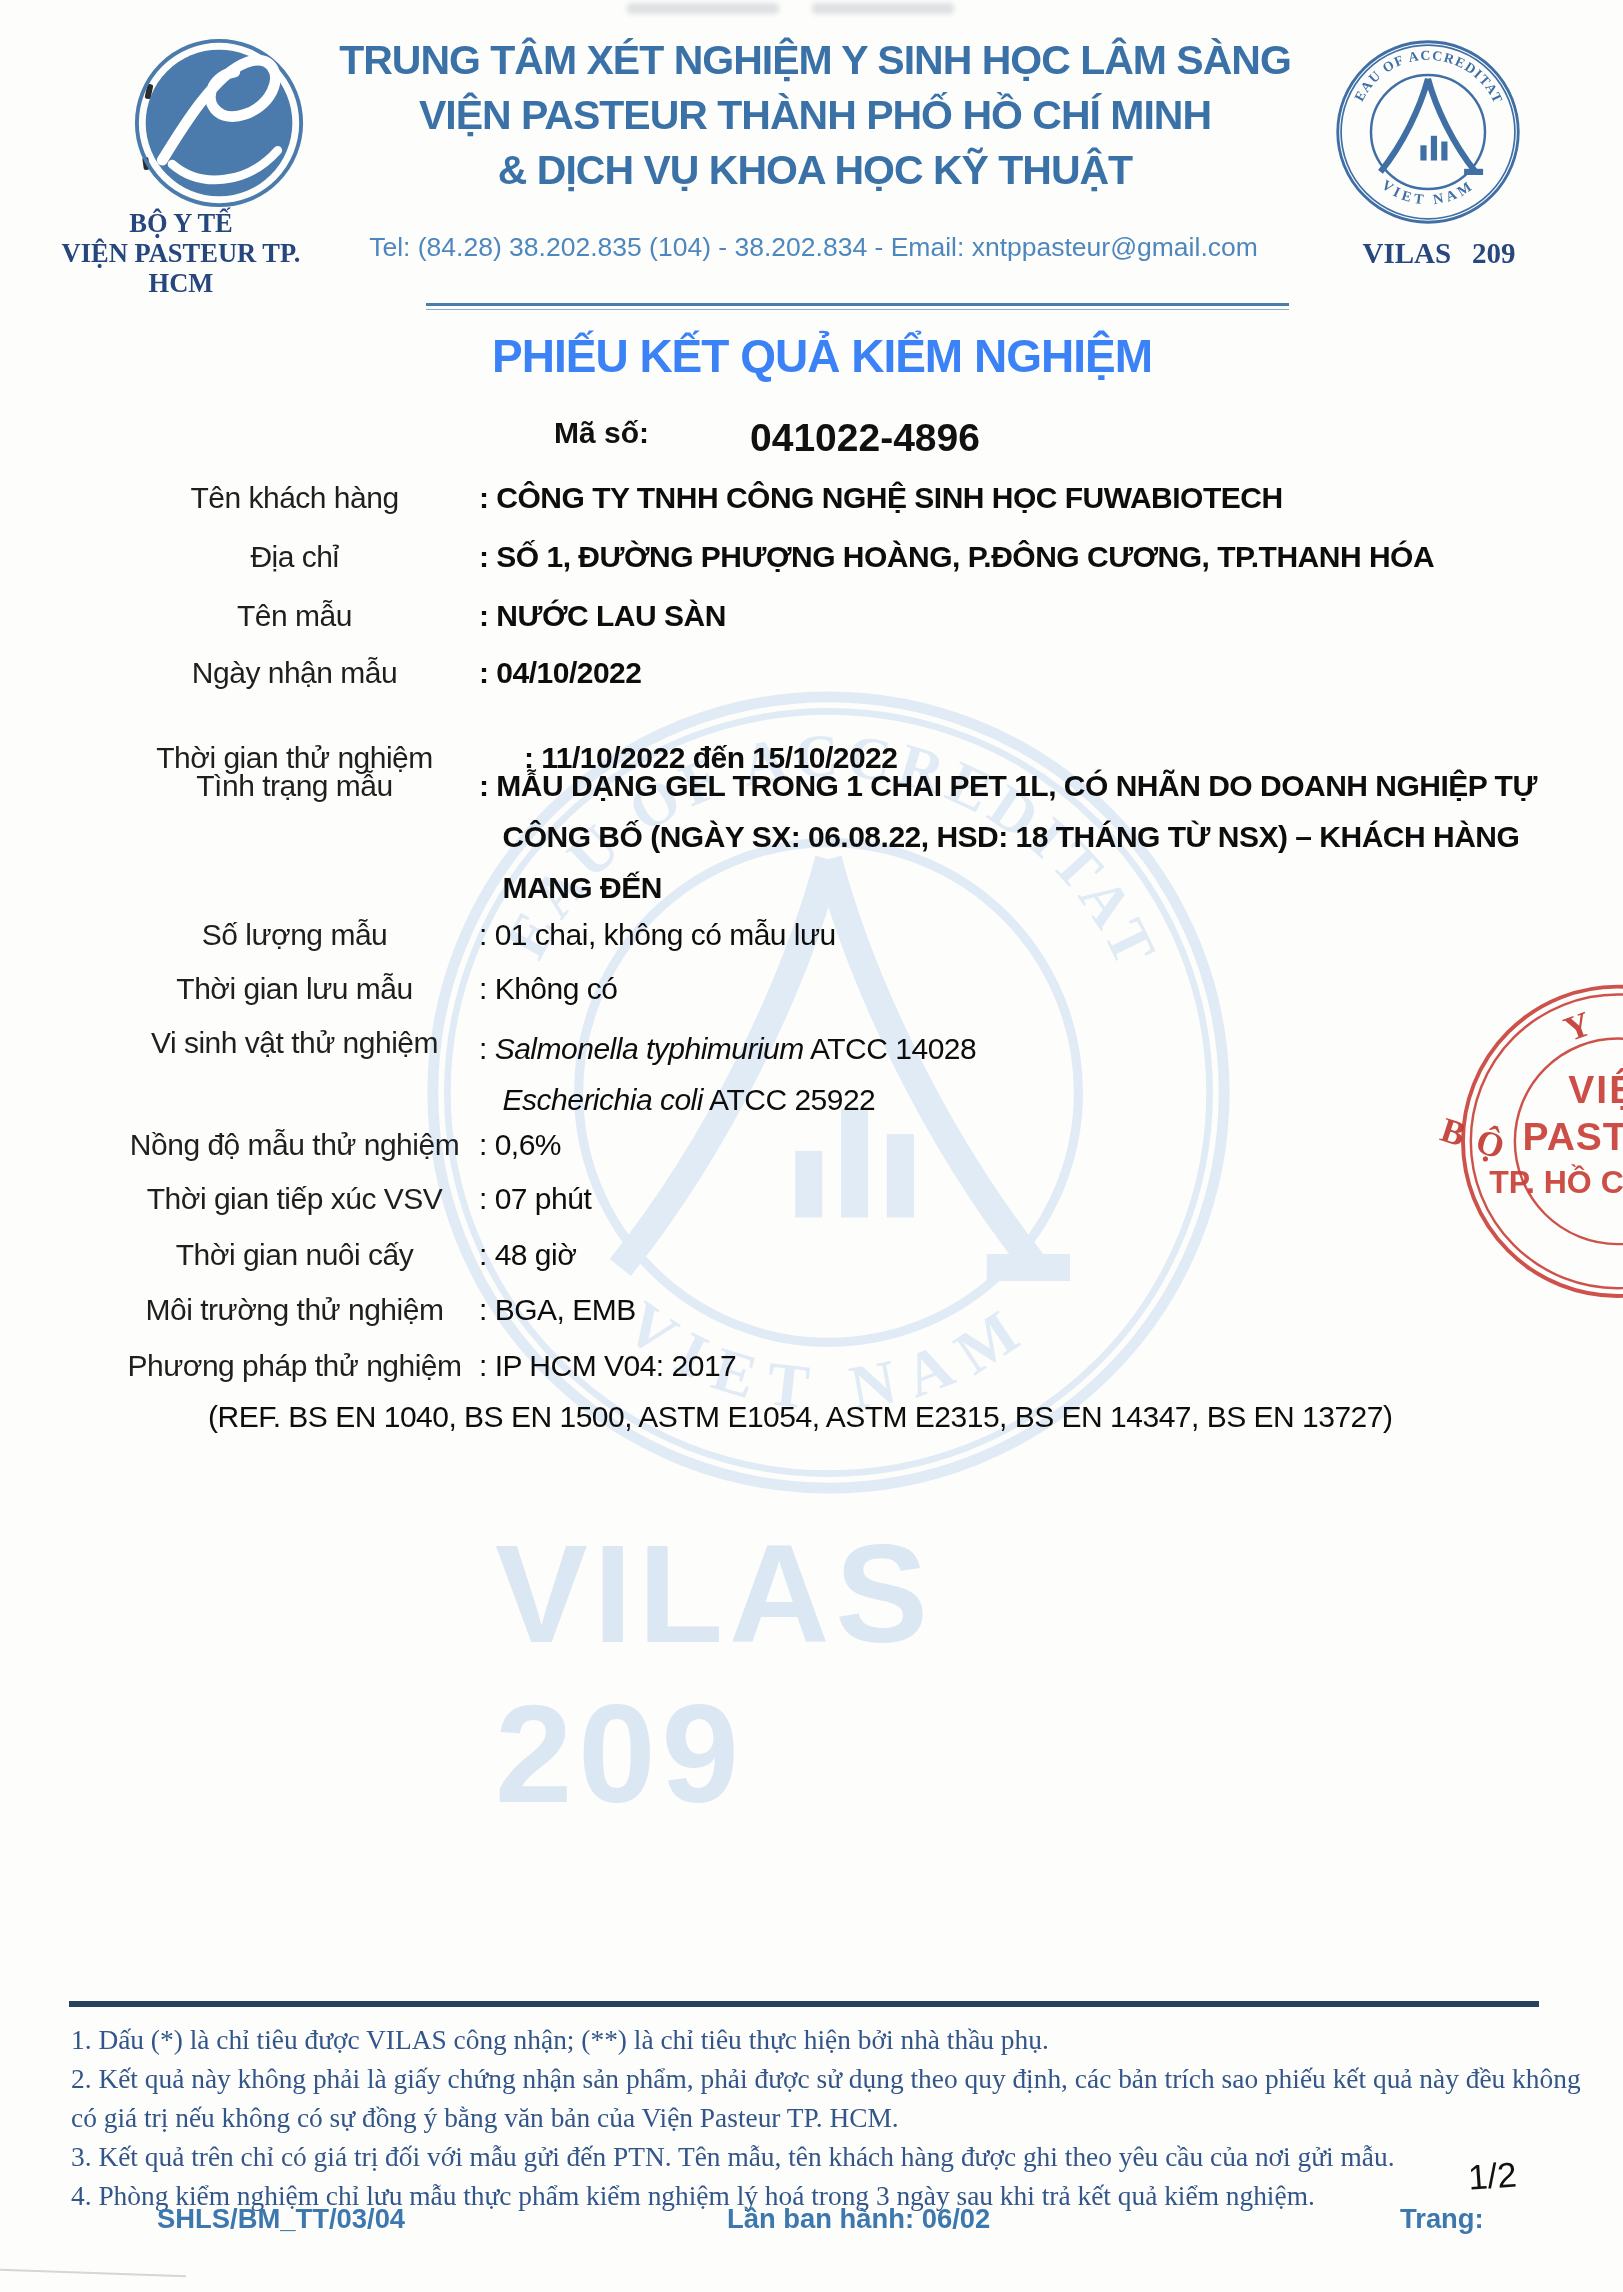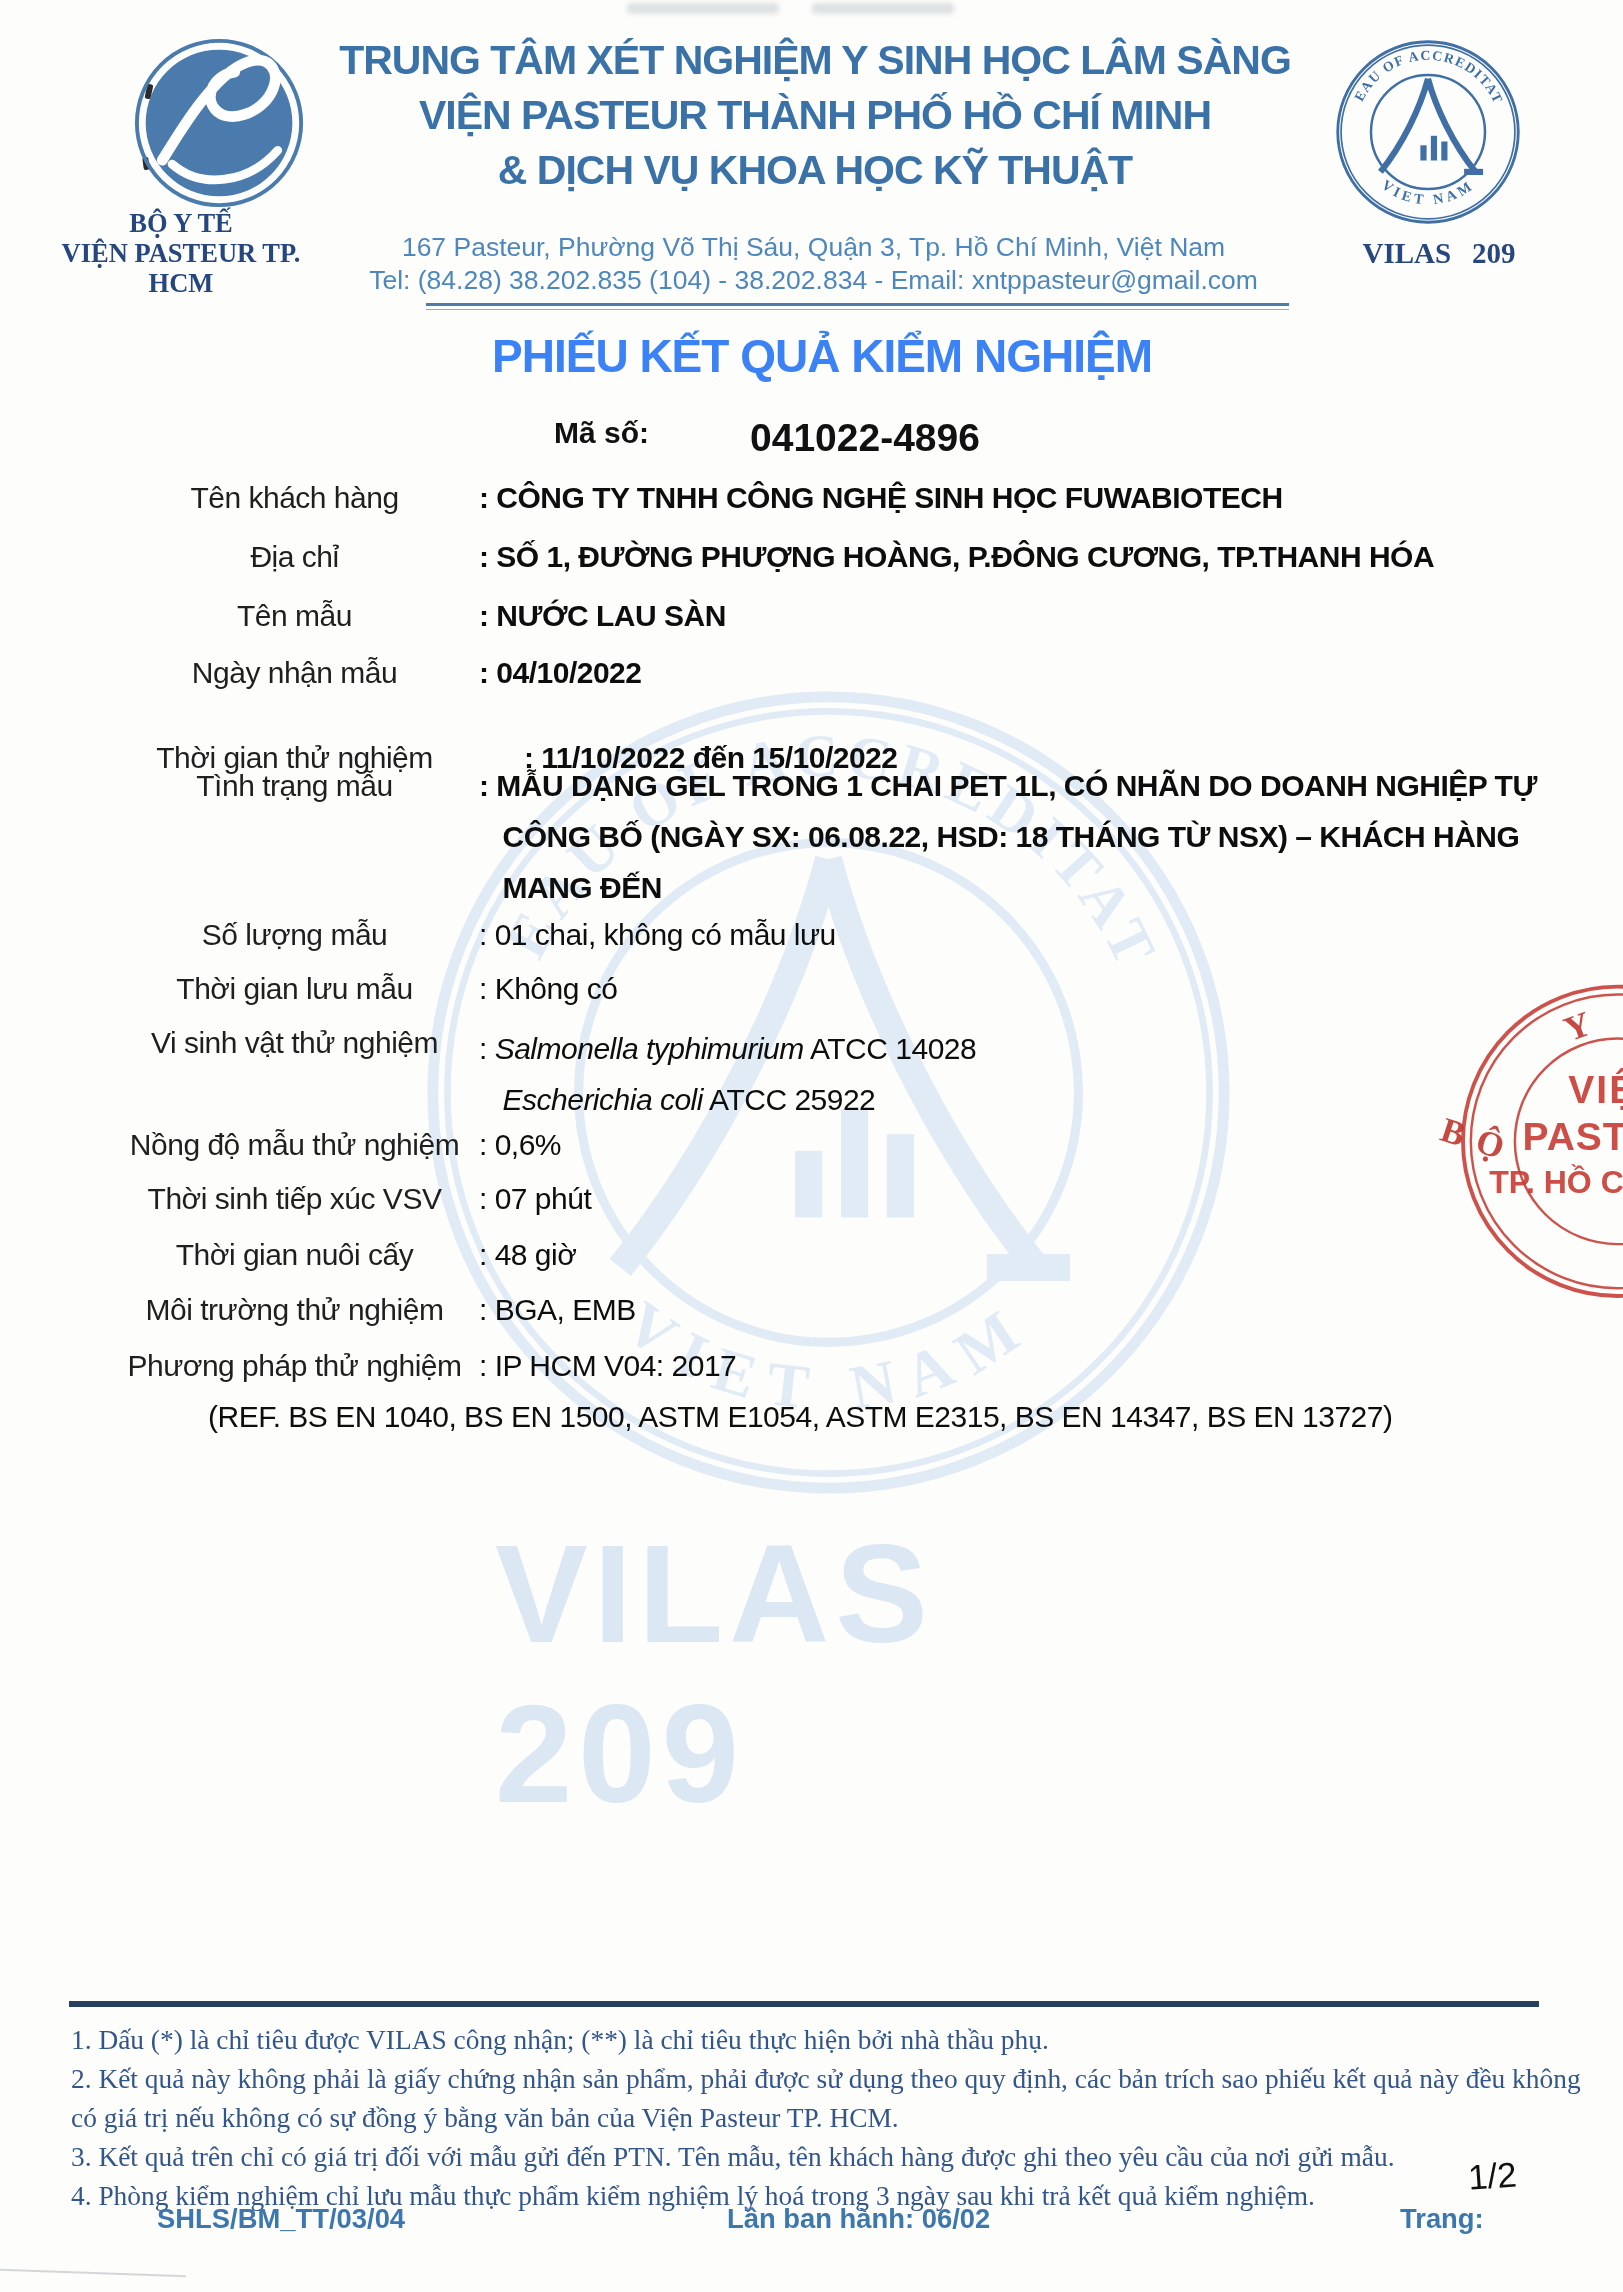--- a/index.html
+++ b/index.html
@@ -113,21 +113,20 @@
     <div>BỘ Y TẾ</div>
     <div>VIỆN PASTEUR TP. HCM</div>
   </div>
 
   <div class="org">
     <div>TRUNG TÂM XÉT NGHIỆM Y SINH HỌC LÂM SÀNG</div>
     <div>VIỆN PASTEUR THÀNH PHỐ HỒ CHÍ MINH</div>
     <div>&amp; DỊCH VỤ KHOA HỌC KỸ THUẬT</div>
   </div>
   <div class="addr">
-    <div>167 Pasteur, Phường Võ Thị Sáu, Quận 3, Tp. Hồ Chí Minh, Việt Nam</div>
     <div>Tel: (84.28) 38.202.835 (104) - 38.202.834 - Email: xntppasteur@gmail.com</div>
   </div>
   <div class="hdr-rule"></div>
 
   <svg class="seal-small" width="190" height="190" viewBox="0 0 200 200">
     <g stroke="#3f6fa5" fill="none">
       <circle cx="100" cy="100" r="95" stroke-width="3"></circle>
       <circle cx="100" cy="100" r="91.5" stroke-width="1.8"></circle>
       <circle cx="100" cy="100" r="60" stroke-width="2.6"></circle>
       <path d="M100 44 C 92 74 74 112 50 142" stroke-width="6.5"></path>
@@ -199,21 +198,21 @@
     <div class="val ml" style="line-height:51px;margin-top:0;">
       <div><span>: </span><span class="it">Salmonella typhimurium</span><span> ATCC 14028</span></div>
       <div class="line2-indent"><span class="it">Escherichia coli</span><span> ATCC 25922</span></div>
     </div>
   </div>
   <div class="row" style="top:1125px;">
     <div class="lbl">Nồng độ mẫu thử nghiệm</div>
     <div class="val">: 0,6%</div>
   </div>
   <div class="row" style="top:1179px;">
-    <div class="lbl">Thời sinh tiếp xúc VSV</div>
+    <div class="lbl">Thời gian tiếp xúc VSV</div>
     <div class="val">: 07 phút</div>
   </div>
   <div class="row" style="top:1235px;">
     <div class="lbl">Thời gian nuôi cấy</div>
     <div class="val">: 48 giờ</div>
   </div>
   <div class="row" style="top:1290px;">
     <div class="lbl">Môi trường thử nghiệm</div>
     <div class="val">: BGA, EMB</div>
   </div>

